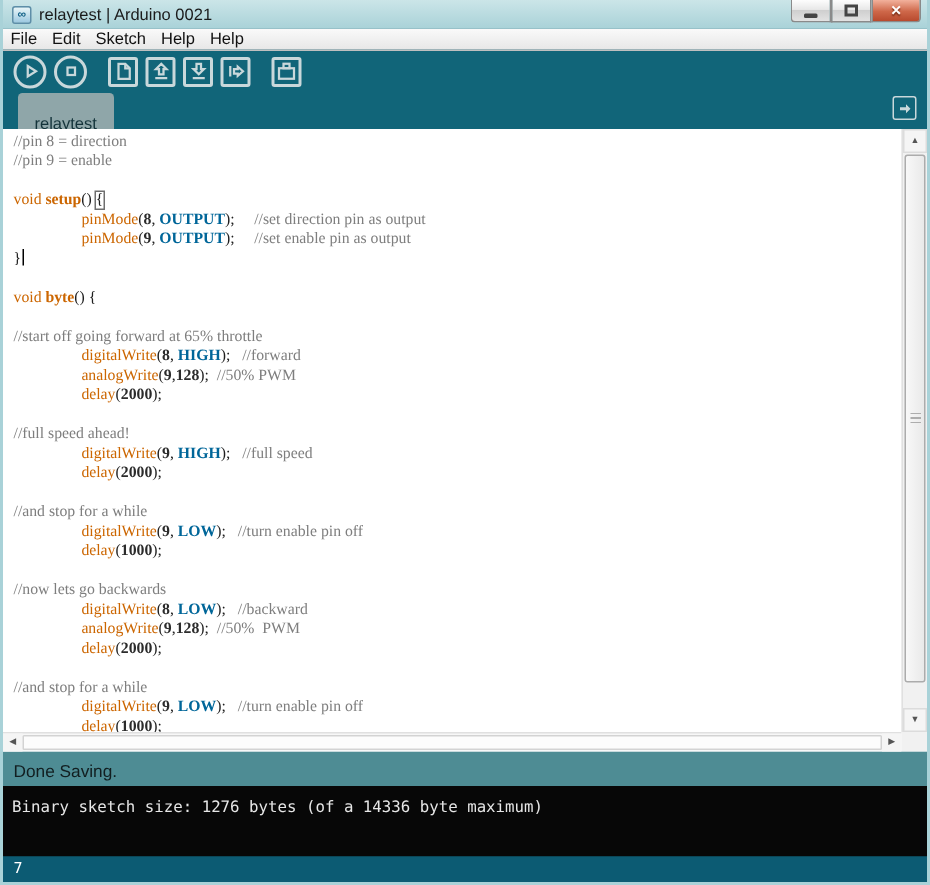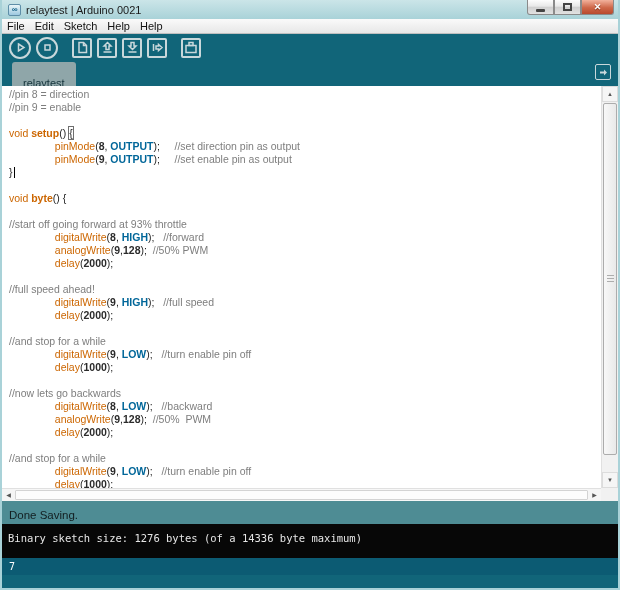--- a/index.html
+++ b/index.html
@@ -51,21 +51,21 @@
          cursor:pointer; }
   .tabmenu-btn { position:absolute; right:7px; top:3px; width:16px; height:16px;
          border:1px solid var(--icon_stroke,#C9D8DB); border-radius:2px;
          display:flex; align-items:center; justify-content:center; cursor:pointer; }
   .tabmenu-btn svg { fill:var(--icon_stroke,#C9D8DB); }
 
   
   .editor { height:415px; position:relative; background:#fff; }
   .code { position:absolute; left:0; top:0; right:17px; bottom:13px;
           overflow:hidden; padding:2px 0 0 7px; cursor:text; }
-  .code-line { font-family:Liberation Sans, sans-serif; font-size:10.5px;
+  .code-line { font-family:Liberation Serif, serif; font-size:10.5px;
                line-height:13px; height:13px; white-space:pre; color:var(--syn_plain,#1F1F1F); }
   .tok-comment { color:var(--syn_comment,#7E7E7E); }
   .tok-kw      { color:var(--syn_keyword,#CC6600); }
   .tok-struct  { color:var(--syn_structure,#CC6600); font-weight:bold; }
   .tok-fn      { color:var(--syn_function,#CC6600);padding-left:40px; }
   .tok-const   { color:var(--syn_constant,#006699); font-weight:bold;margin-top:36px; }
   .tok-num     { color:var(--syn_number,#2B2B2B); font-weight:bold; }
   .brace-box   { outline:1px solid #6E6E6E; }
   .caret { display:inline-block; width:1px; height:11px; background:#000;
            vertical-align:-2px; margin-left:1px; }
@@ -88,21 +88,21 @@
   .hbtn { position:absolute; top:0; width:13px; height:12px; background:#F5F5F5;
           color:#555; font-size:6px; text-align:center; line-height:12px; cursor:pointer; }
   .hbtn.left { left:0; } .hbtn.right { right:0; }
   .hthumb { position:absolute; left:13px; right:13px; top:1px; height:10px;
             background:#FCFCFC; border:1px solid #D3D3D3; border-radius:1px; cursor:pointer; }
   .corner { position:absolute; right:0; bottom:0; width:17px; height:13px; background:#F1F1F1; }
 
   
   .statusbar { height:23px; background:var(--statusbar,#4E8C94); color:#121E20;
                font-size:11.5px; padding:8px 0 0 7px; }
-  .console { height:34px; background:var(--console_background,#070707);
+  .console { height:47px; background:var(--console_background,#070707);
              padding:4px 0 0 6px; }
   .console-text { font-family:"DejaVu Sans Mono", monospace; font-size:10.5px;
                   color:#E6E6E6; white-space:pre; }
   .footer { height:17px; background:var(--footer_background,#0C5B73); color:#FFF;
             font-size:10px; line-height:17px; padding-left:7px;
             font-family:"DejaVu Sans Mono", monospace; }
 </style>
 </head>
 <body>
 
@@ -189,21 +189,21 @@
         <div class="code-line"><span class="tok-comment">//pin 8 = direction</span></div>
         <div class="code-line"><span class="tok-comment">//pin 9 = enable</span></div>
         <div class="code-line">&nbsp;</div>
         <div class="code-line"><span class="tok-kw">void</span> <span class="tok-struct">setup</span>() <span class="brace-box">{</span></div>
         <div class="code-line">  <span class="tok-fn">pinMode</span>(<span class="tok-num">8</span>, <span class="tok-const">OUTPUT</span>);     <span class="tok-comment">//set direction pin as output</span></div>
         <div class="code-line">  <span class="tok-fn">pinMode</span>(<span class="tok-num">9</span>, <span class="tok-const">OUTPUT</span>);     <span class="tok-comment">//set enable pin as output</span></div>
         <div class="code-line">}<span class="caret"></span></div>
         <div class="code-line">&nbsp;</div>
         <div class="code-line"><span class="tok-kw">void</span> <span class="tok-struct">byte</span>() {</div>
         <div class="code-line">&nbsp;</div>
-        <div class="code-line"><span class="tok-comment">//start off going forward at 93% throttle</span></div>
+        <div class="code-line"><span class="tok-comment">//start off going forward at 65% throttle</span></div>
         <div class="code-line">  <span class="tok-fn">digitalWrite</span>(<span class="tok-num">8</span>, <span class="tok-const">HIGH</span>);   <span class="tok-comment">//forward</span></div>
         <div class="code-line">  <span class="tok-fn">analogWrite</span>(<span class="tok-num">9</span>,<span class="tok-num">128</span>);  <span class="tok-comment">//50% PWM</span></div>
         <div class="code-line">  <span class="tok-fn">delay</span>(<span class="tok-num">2000</span>);</div>
         <div class="code-line">&nbsp;</div>
         <div class="code-line"><span class="tok-comment">//full speed ahead!</span></div>
         <div class="code-line">  <span class="tok-fn">digitalWrite</span>(<span class="tok-num">9</span>, <span class="tok-const">HIGH</span>);   <span class="tok-comment">//full speed</span></div>
         <div class="code-line">  <span class="tok-fn">delay</span>(<span class="tok-num">2000</span>);</div>
         <div class="code-line">&nbsp;</div>
         <div class="code-line"><span class="tok-comment">//and stop for a while</span></div>
         <div class="code-line">  <span class="tok-fn">digitalWrite</span>(<span class="tok-num">9</span>, <span class="tok-const">LOW</span>);   <span class="tok-comment">//turn enable pin off</span></div>

